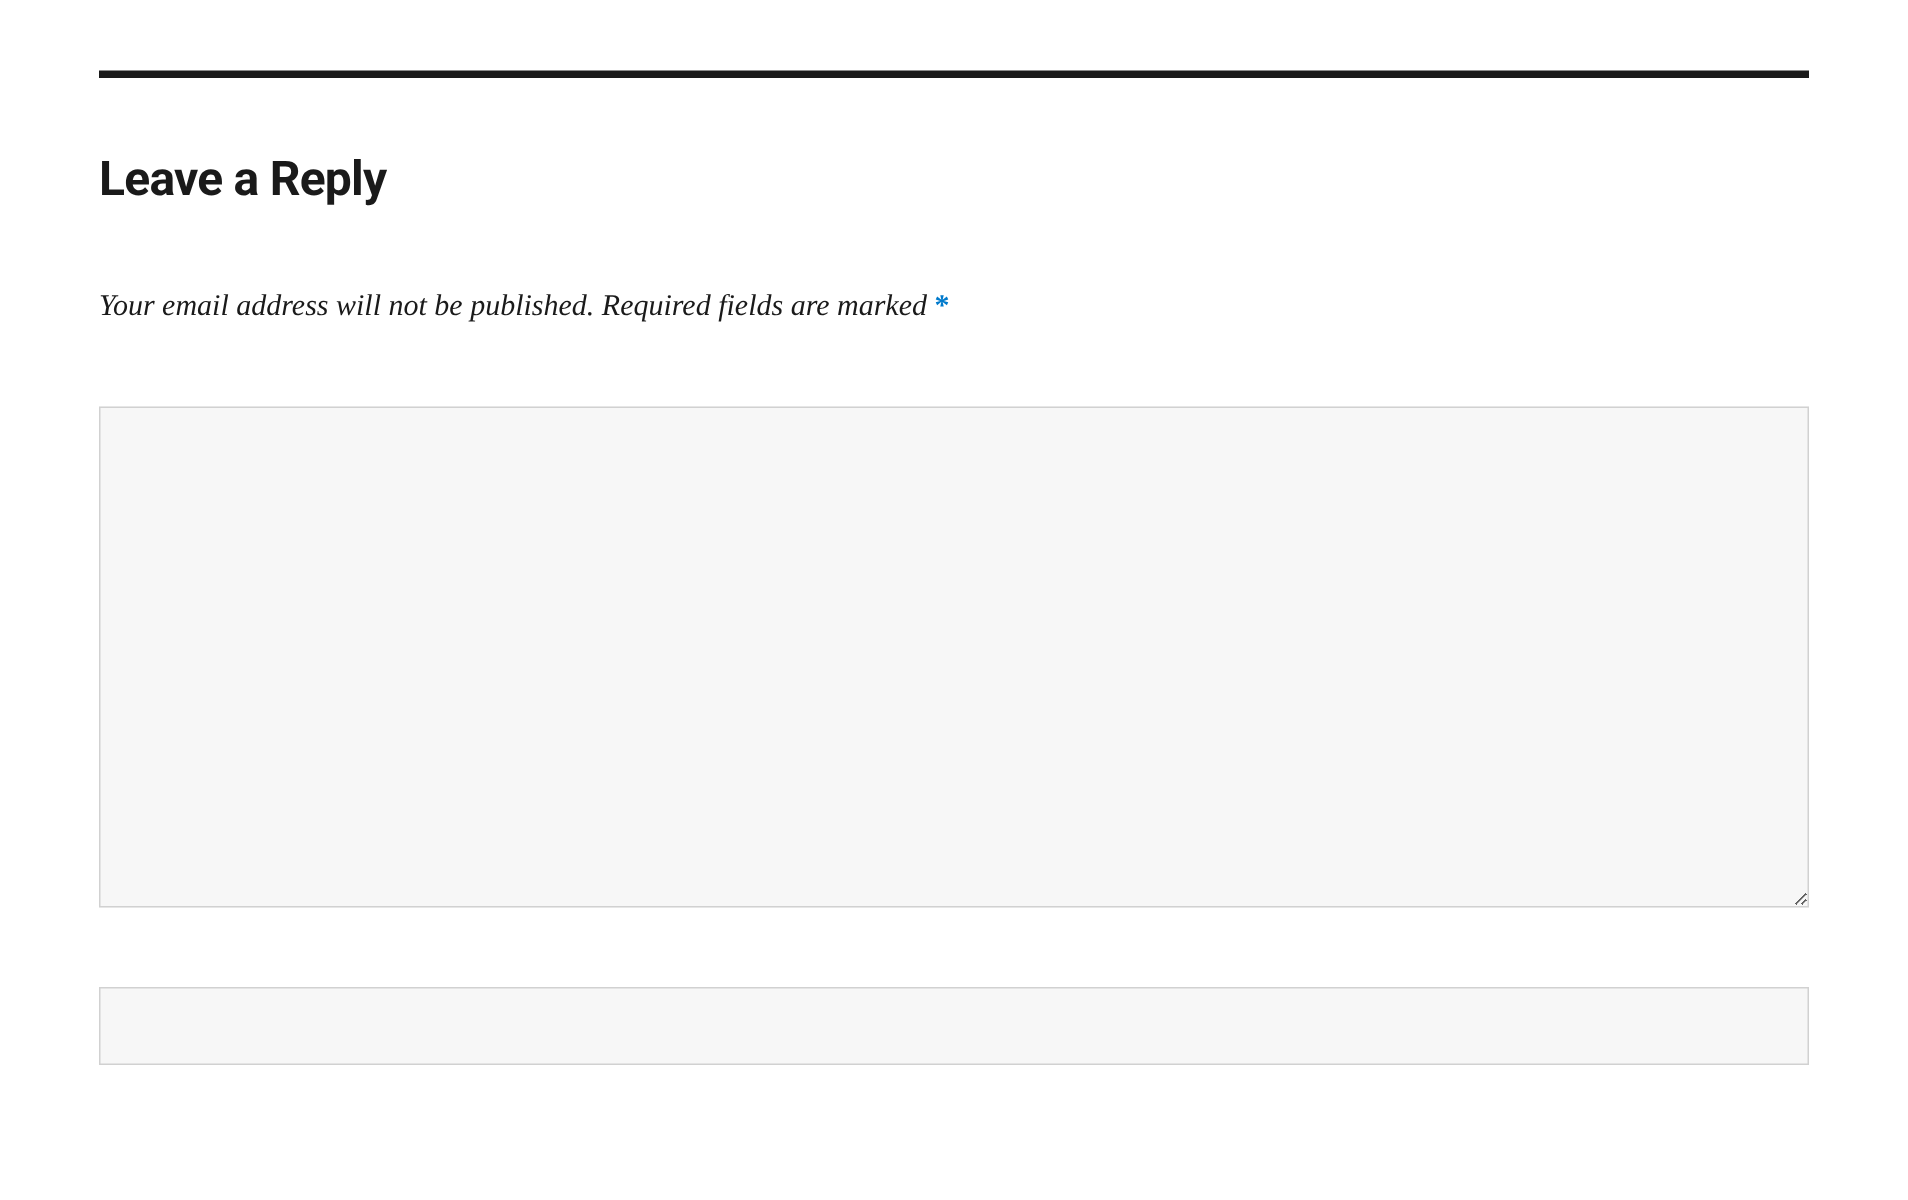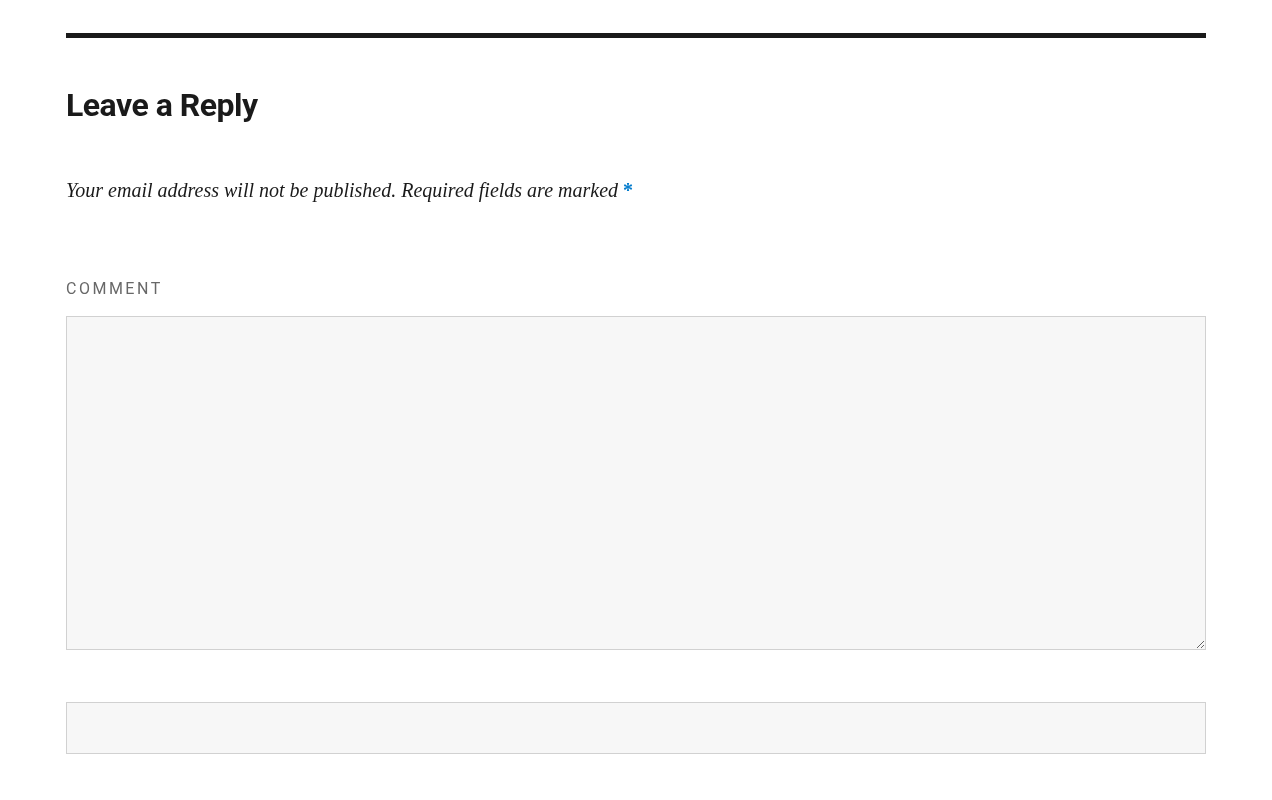--- a/index.html
+++ b/index.html
@@ -10,42 +10,42 @@
     body {
       background: #ffffff;
       font-family: Georgia, 'Times New Roman', serif;
       width: 1272px;
       height: 800px;
       padding: 0;
     }
     .container {
       width: 1140px;
       margin: 0 auto;
-      padding-top: 33px;
+      padding-top: 47px;
     }
     .divider {
       border: none;
       border-top: 5px solid #1a1a1a;
       margin-bottom: 48px;
     }
     .reply-heading {
       font-family: -apple-system, BlinkMacSystemFont, 'Segoe UI', Roboto, 'Helvetica Neue', Arial, sans-serif;
       font-size: 32px;
       font-weight: 700;
       color: #1a1a1a;
       margin-bottom: 55px;
       letter-spacing: -0.5px;
     }
     .notice {
       font-family: Georgia, 'Times New Roman', serif;
       font-size: 20px;
       color: #1a1a1a;
       font-style: italic;
       font-weight: 400;
-      margin-bottom: 77px;
+      margin-bottom: 55px;
     }
     .required-star {
       color: #007acc;
       font-style: normal;
       font-weight: 700;
     }
     .field-label {
       font-family: -apple-system, BlinkMacSystemFont, 'Segoe UI', Roboto, 'Helvetica Neue', Arial, sans-serif;
       font-size: 16px;
       font-weight: 400;
@@ -85,19 +85,16 @@
 
 <div class="container">
   <hr class="divider">
 
   <h2 class="reply-heading">Leave a Reply</h2>
 
   <p class="notice">
     <span>Your email address will not be published. Required fields are marked </span><span class="required-star">*</span>
   </p>
 
-  <label class="field-label">
-    <span>COMMENT</span><span class="required-star"></span>
-  </label>
   <textarea class="comment-textarea" value="" style=""></textarea>
 
   <input type="text" class="name-input" value="" style="">
 </div>
 
 </body></html>

